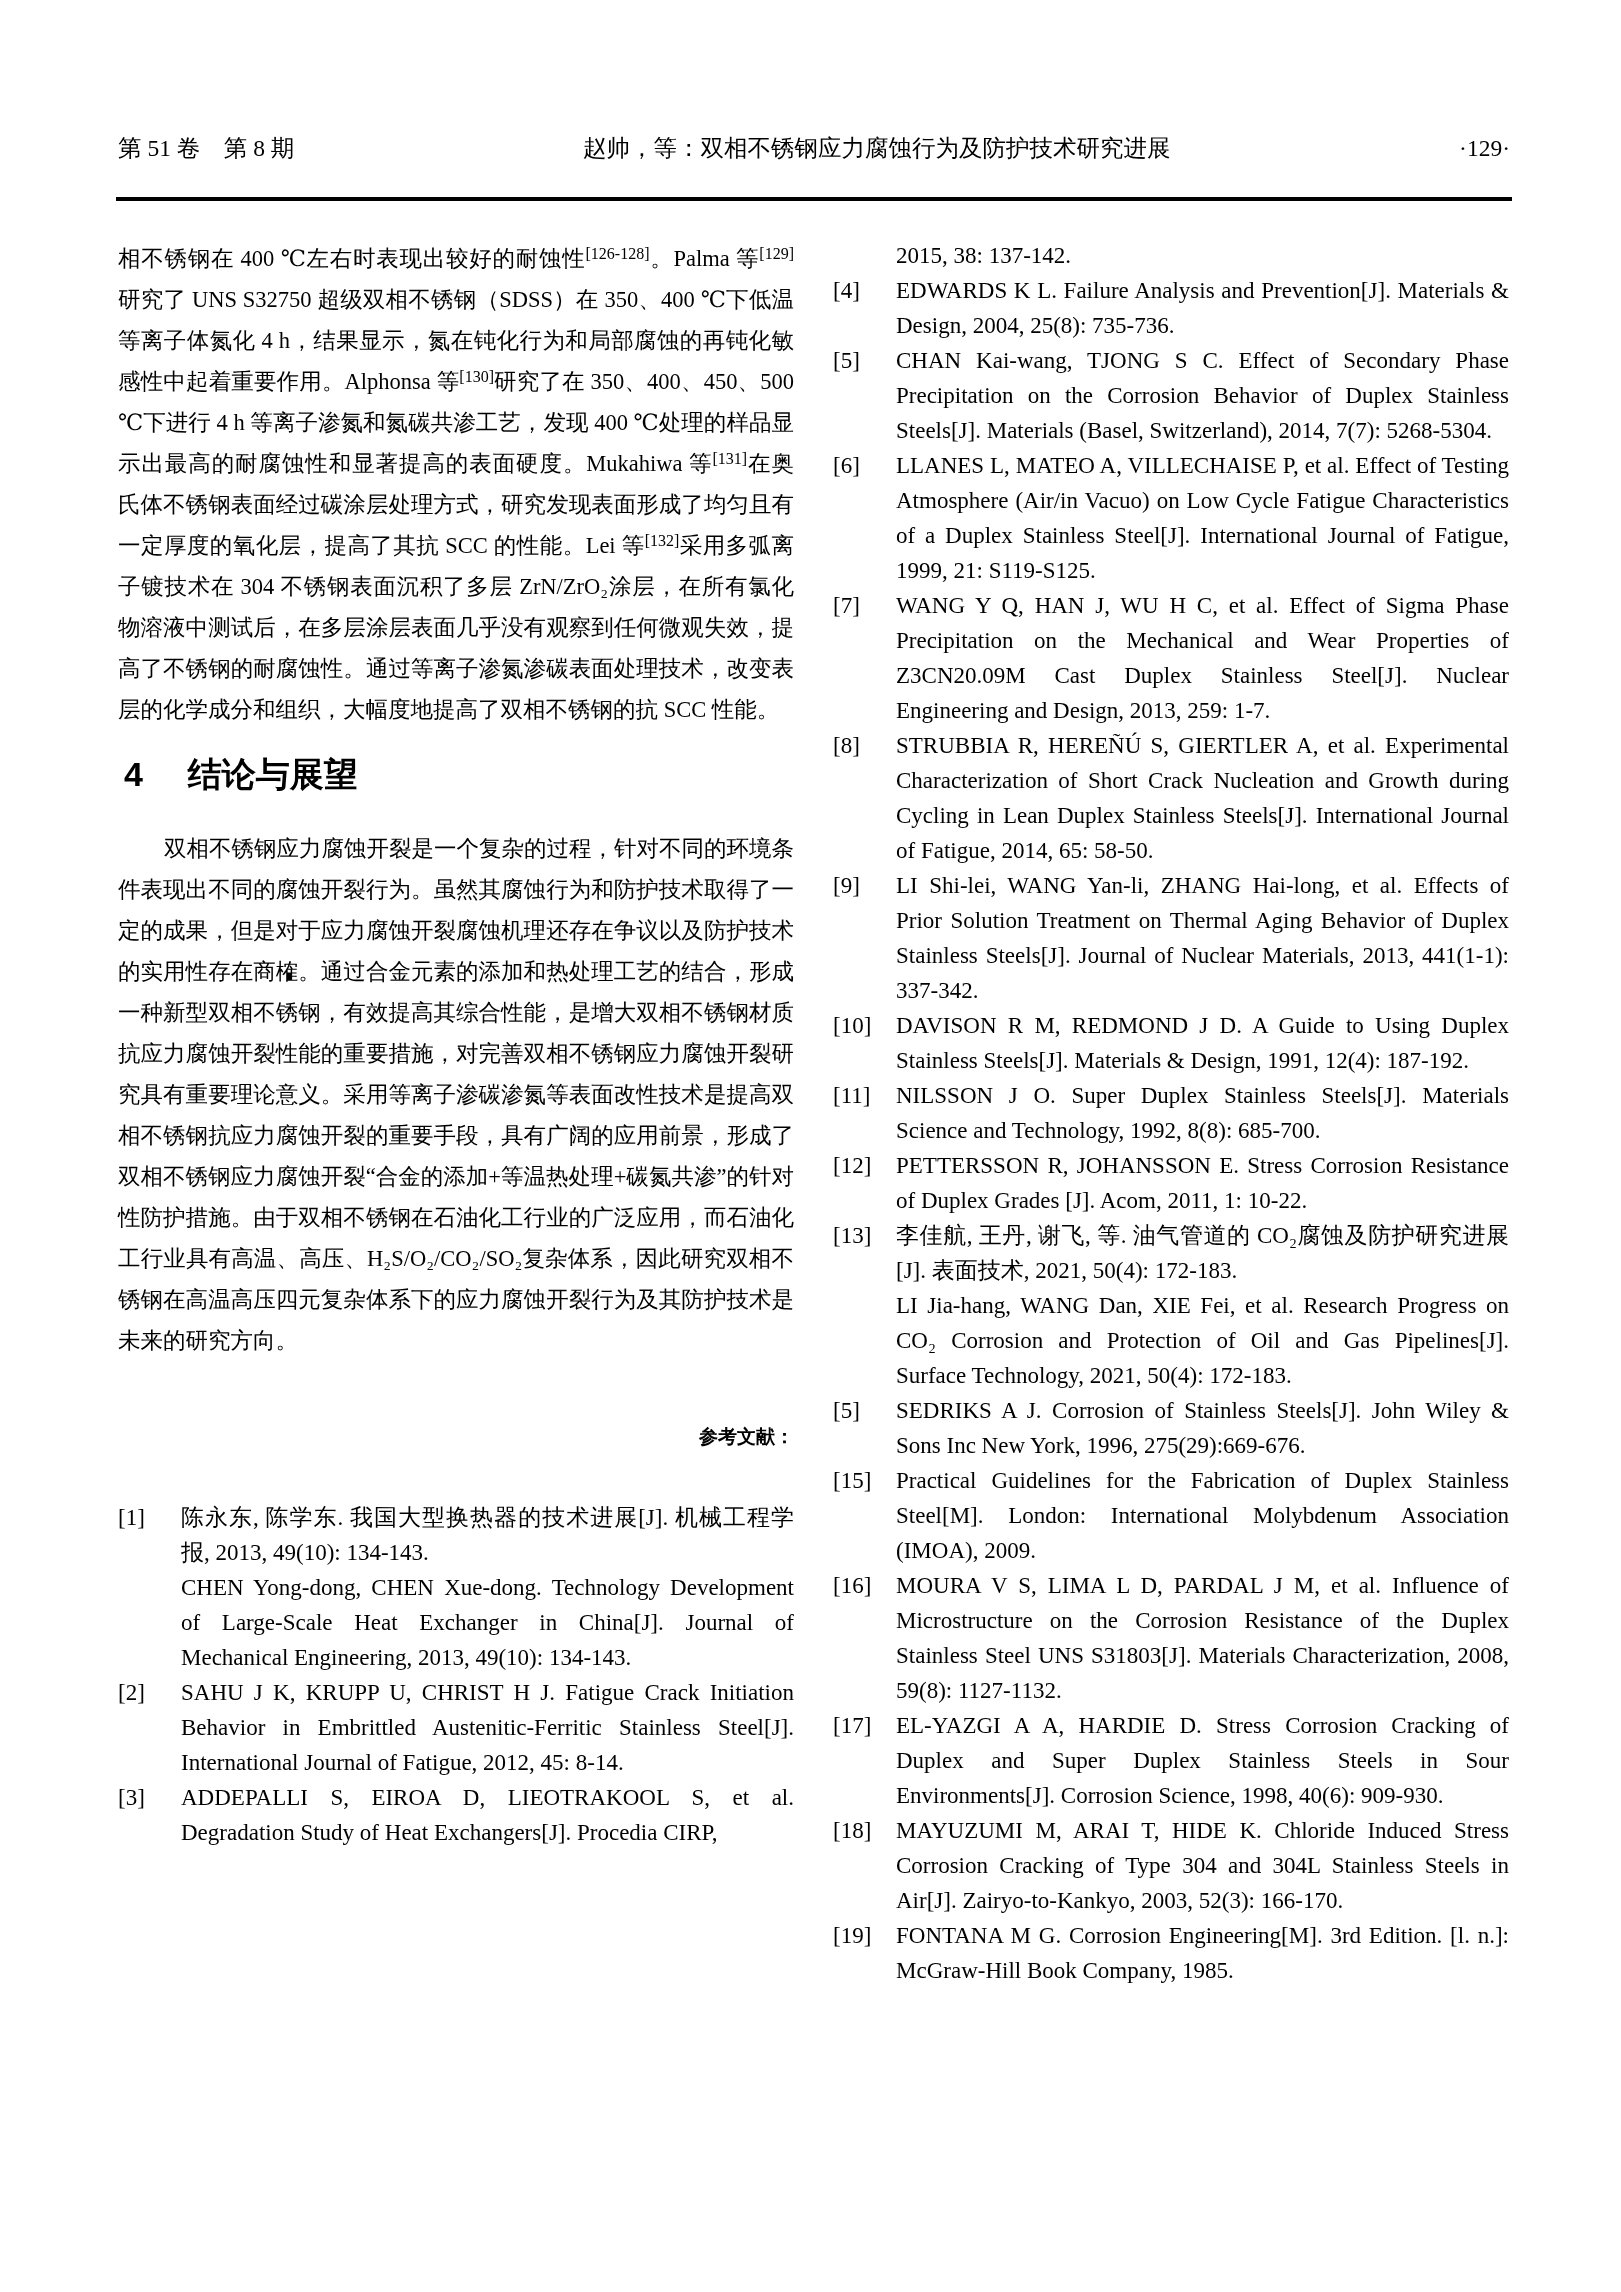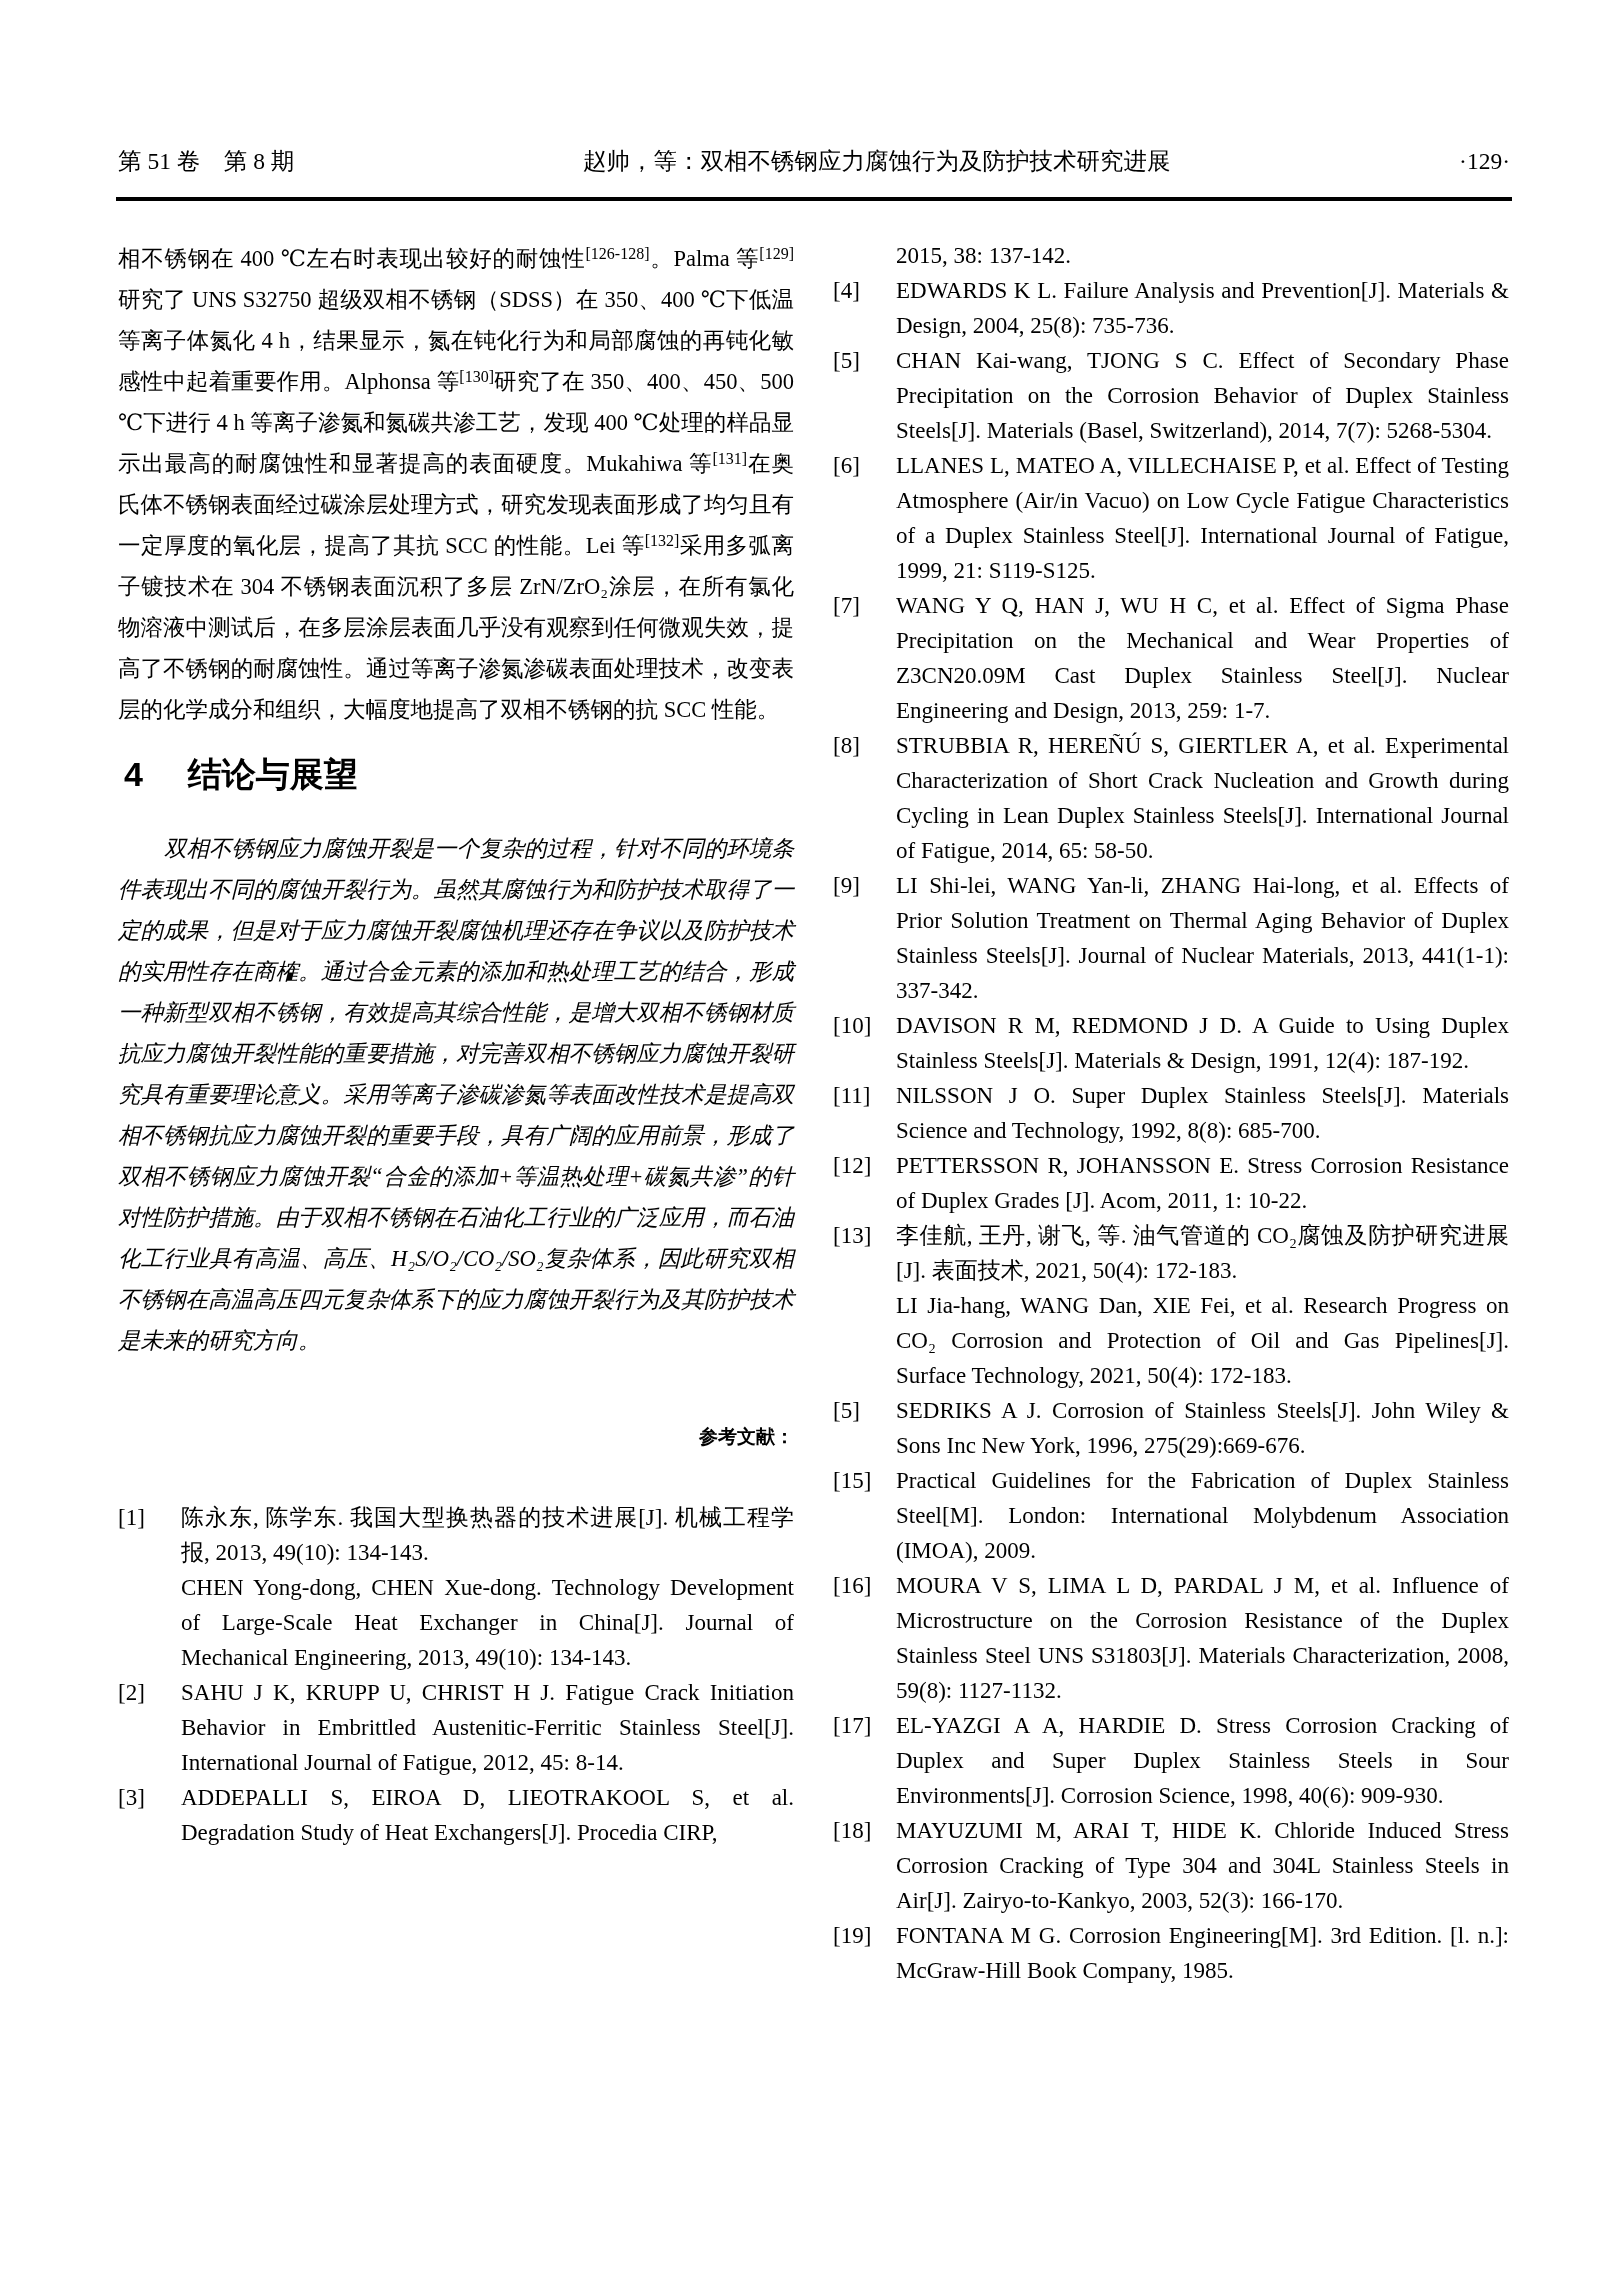--- a/index.html
+++ b/index.html
@@ -8,21 +8,21 @@
     width: 1621px;
     height: 2293px;
     background: #ffffff;
     color: #000;
     font-family: "Liberation Serif", "DejaVu Serif", serif;
     overflow: hidden;
   }
   .header-row {
     position: absolute;
     left: 118px;
-    top: 147px;
+    top: 134px;
     width: 1392px;
     display: flex;
     justify-content: space-between;
     align-items: baseline;
     font-size: 23.5px;
     line-height: 29px;
   }
   .header-rule {
     position: absolute;
     left: 116px;
@@ -35,21 +35,21 @@
     position: absolute;
     top: 238px;
     width: 676px;
     font-size: 22.5px;
     line-height: 41px;
     text-align: justify;
   }
   .col-left { left: 118px; }
   .col-right { left: 833px; }
   .body-para { margin: 0; }
-  .indent { text-indent: 46px; font-style: italic; }
+  .indent { text-indent: 46px; }
   .sup {
     font-size: 16px;
     vertical-align: 6.9px;
     line-height: 0;
   }
   .section-heading {
     margin: 23.5px 0 33px 5.9px;
     font-family: "Liberation Sans", "DejaVu Sans", sans-serif;
     font-weight: bold;
     font-size: 34px;

